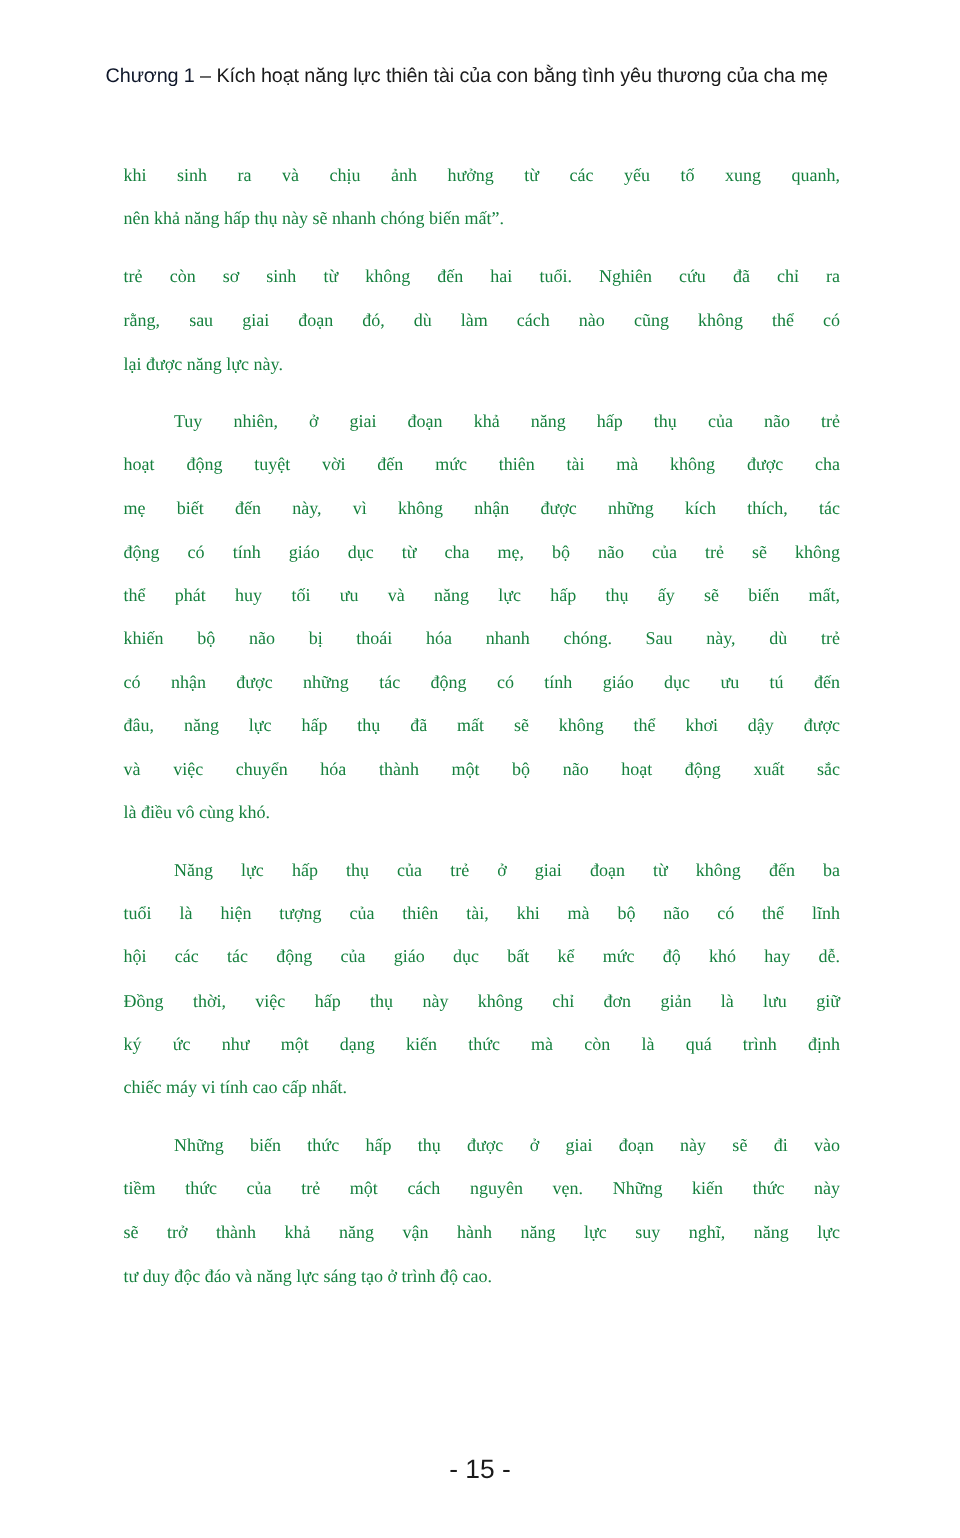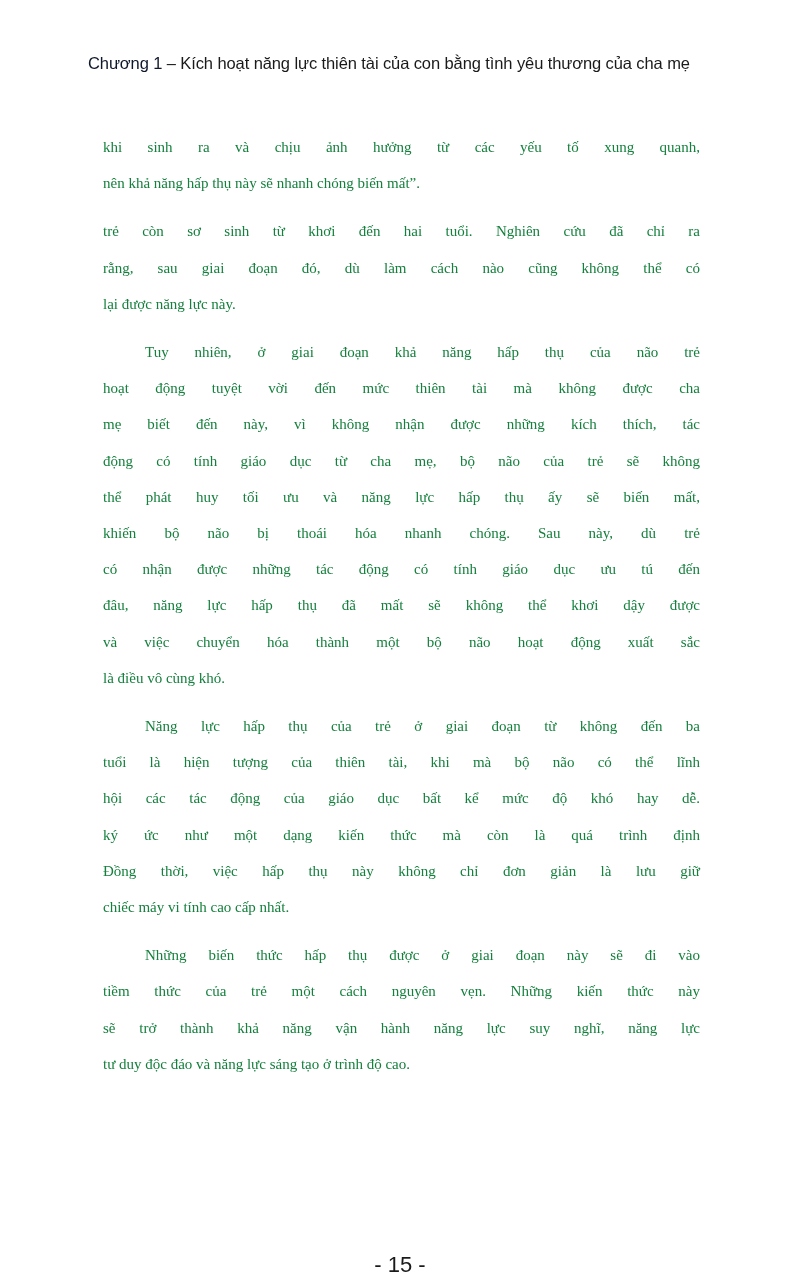--- a/index.html
+++ b/index.html
@@ -14,38 +14,38 @@
     position: absolute; left: 103px; top: 129px; width: 597px;
     font-family: "Liberation Serif", "DejaVu Serif", serif;
     font-size: 15px; line-height: 36.2px; color: #15803d;
   }
   .para { margin: 0 0 12px 0; text-align: justify; }
   .line { display: block; text-align: justify; text-align-last: justify; white-space: nowrap; }
   .line.last { text-align-last: left; }
   .page-number {
     position: absolute; left: 0; width: 800px; top: 1212px; text-align: center;
     font-family: "Liberation Sans", "DejaVu Sans", sans-serif;
-    font-size: 22px; color: #1a1a1a; margin-top: 40px;
+    font-size: 22px; color: #1a1a1a;
   }
 </style>
 </head>
 <body>
 
 <div class="header">
   <span class="chap">Chương 1</span><span> – </span><span>Kích hoạt năng lực thiên tài của con bằng tình yêu thương của cha mẹ</span>
 </div>
 
 <div class="content">
   <div class="para">
     <span class="line">khi sinh ra và chịu ảnh hưởng từ các yếu tố xung quanh,</span>
     <span class="line last">nên khả năng hấp thụ này sẽ nhanh chóng biến mất”.</span>
   </div>
 
   <div class="para">
-    <span class="line">trẻ còn sơ sinh từ khơi đến hai tuổi. Nghiên cứu đã chỉ ra</span>
+    <span class="line">trẻ còn sơ sinh từ không đến hai tuổi. Nghiên cứu đã chỉ ra</span>
     <span class="line">rằng, sau giai đoạn đó, dù làm cách nào cũng không thể có</span>
     <span class="line last">lại được năng lực này.</span>
   </div>
 
   <div class="para">
     <span class="line" style="padding-left:42px">Tuy nhiên, ở giai đoạn khả năng hấp thụ của não trẻ</span>
     <span class="line">hoạt động tuyệt vời đến mức thiên tài mà không được cha</span>
     <span class="line">mẹ biết đến này, vì không nhận được những kích thích, tác</span>
     <span class="line">động có tính giáo dục từ cha mẹ, bộ não của trẻ sẽ không</span>
     <span class="line">thể phát huy tối ưu và năng lực hấp thụ ấy sẽ biến mất,</span>
@@ -53,22 +53,22 @@
     <span class="line">có nhận được những tác động có tính giáo dục ưu tú đến</span>
     <span class="line">đâu, năng lực hấp thụ đã mất sẽ không thể khơi dậy được</span>
     <span class="line">và việc chuyển hóa thành một bộ não hoạt động xuất sắc</span>
     <span class="line last">là điều vô cùng khó.</span>
   </div>
 
   <div class="para">
     <span class="line" style="padding-left:42px">Năng lực hấp thụ của trẻ ở giai đoạn từ không đến ba</span>
     <span class="line">tuổi là hiện tượng của thiên tài, khi mà bộ não có thể lĩnh</span>
     <span class="line">hội các tác động của giáo dục bất kể mức độ khó hay dễ.</span>
+    <span class="line">Đồng thời, việc hấp thụ này không chỉ đơn giản là lưu giữ</span>
     <span class="line">ký ức như một dạng kiến thức mà còn là quá trình định</span>
-    <span class="line">Đồng thời, việc hấp thụ này không chỉ đơn giản là lưu giữ</span>
     <span class="line last">chiếc máy vi tính cao cấp nhất.</span>
   </div>
 
   <div class="para">
     <span class="line" style="padding-left:42px">Những  biến thức hấp thụ được ở giai đoạn này sẽ đi vào</span>
     <span class="line">tiềm thức của trẻ một cách nguyên vẹn. Những kiến thức này</span>
     <span class="line">sẽ trở thành khả năng vận hành năng lực suy nghĩ, năng lực</span>
     <span class="line last">tư duy độc đáo và năng lực sáng tạo ở trình độ cao.</span>
   </div>
 </div>

